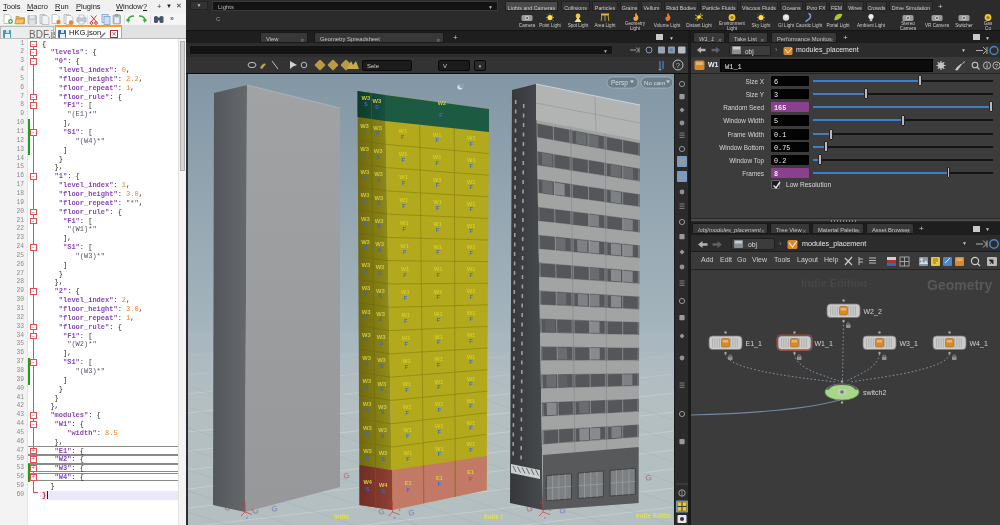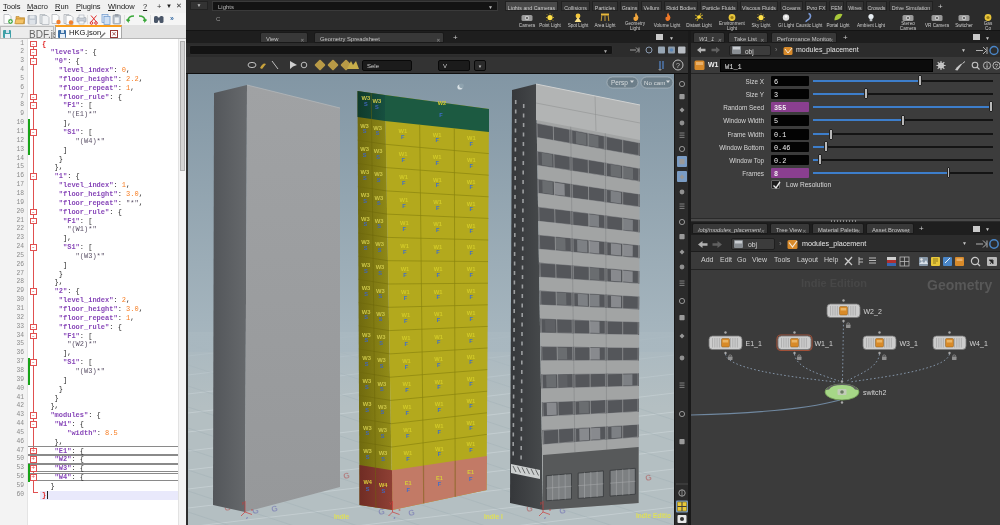--- a/index.html
+++ b/index.html
@@ -44,21 +44,21 @@
 .nmenu{color:#cfcfcf;font-size:7px;position:absolute;top:3.5px}
 </style></head><body>
 <div id="stage">
 
 <div id="npp">
 <div id="nppmenu">
 <span style="left:3px"><u>T</u>ools</span>
 <span style="left:27px"><u>M</u>acro</span>
 <span style="left:55px"><u>R</u>un</span>
 <span style="left:76px"><u>P</u>lugins</span>
-<span style="left:108px"><u>W</u>indow</span>
+<span style="left:116px"><u>W</u>indow</span>
 <span style="left:143px"><u>?</u></span>
 <span style="left:157px;color:#333">+</span>
         <span style="left:166px;font-size:6px;top:3px">▼</span>
         <span style="left:176px;color:#333;font-size:7px">✕</span>
 </div>
 <div id="npptool">
         <svg width="186" height="12" style="position:absolute;left:0;top:0">
 <path d="M 4.0 1.5 h 5 l 2 2 v 7 h -7 Z" fill="#fdfdfd" stroke="#9aa0a6" stroke-width="0.6"></path>
 <circle cx="10.5" cy="8.5" r="2.4" fill="#4caf50"></circle>
           <path d="M 9.2 8.5 h 2.6 M 10.5 7.2 v 2.6" stroke="#fff" stroke-width="0.7"></path>
@@ -982,21 +982,21 @@
 <div class="prow" style="top:87.7px">
 <div class="plabel" style="left:0;top:3px">Size Y</div>
 <div class="pfield " style="left:80px;top:1px">3</div>
 <div class="ptrack">
         <div class="pfill" style="width:53.1px"></div>
         <div class="phandle" style="left:51.1px"></div>
       </div>
 </div>
 <div class="prow" style="top:100.9px">
 <div class="plabel" style="left:0;top:3px">Random Seed</div>
-<div class="pfield purp" style="left:80px;top:1px">355</div>
+<div class="pfield purp" style="left:80px;top:1px">165</div>
 <div class="ptrack">
         <div class="pfill" style="width:178.2px"></div>
         <div class="phandle" style="left:176.2px"></div>
       </div>
 </div>
 <div class="prow" style="top:114.1px">
 <div class="plabel" style="left:0;top:3px">Window Width</div>
 <div class="pfield " style="left:80px;top:1px">5</div>
 <div class="ptrack">
         <div class="pfill" style="width:90.0px"></div>
@@ -1006,21 +1006,21 @@
 <div class="prow" style="top:128px">
 <div class="plabel" style="left:0;top:3px">Frame Width</div>
 <div class="pfield " style="left:80px;top:1px">0.1</div>
 <div class="ptrack">
         <div class="pfill" style="width:18.0px"></div>
         <div class="phandle" style="left:16.0px"></div>
       </div>
 </div>
 <div class="prow" style="top:140.5px">
 <div class="plabel" style="left:0;top:3px">Window Bottom</div>
-<div class="pfield " style="left:80px;top:1px">0.46</div>
+<div class="pfield " style="left:80px;top:1px">0.75</div>
 <div class="ptrack">
         <div class="pfill" style="width:13.0px"></div>
         <div class="phandle" style="left:11.0px"></div>
       </div>
 </div>
 <div class="prow" style="top:153.7px">
 <div class="plabel" style="left:0;top:3px">Window Top</div>
 <div class="pfield " style="left:80px;top:1px">0.2</div>
 <div class="ptrack">
         <div class="pfill" style="width:7.0px"></div>

